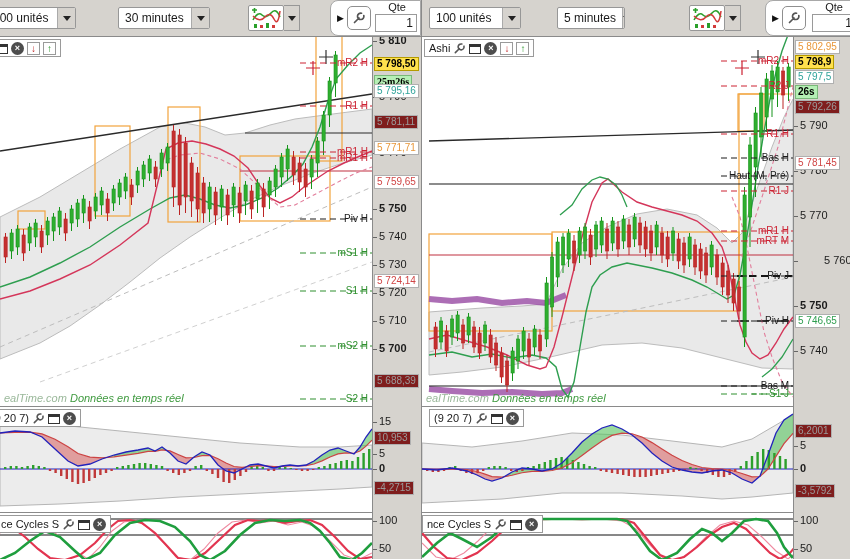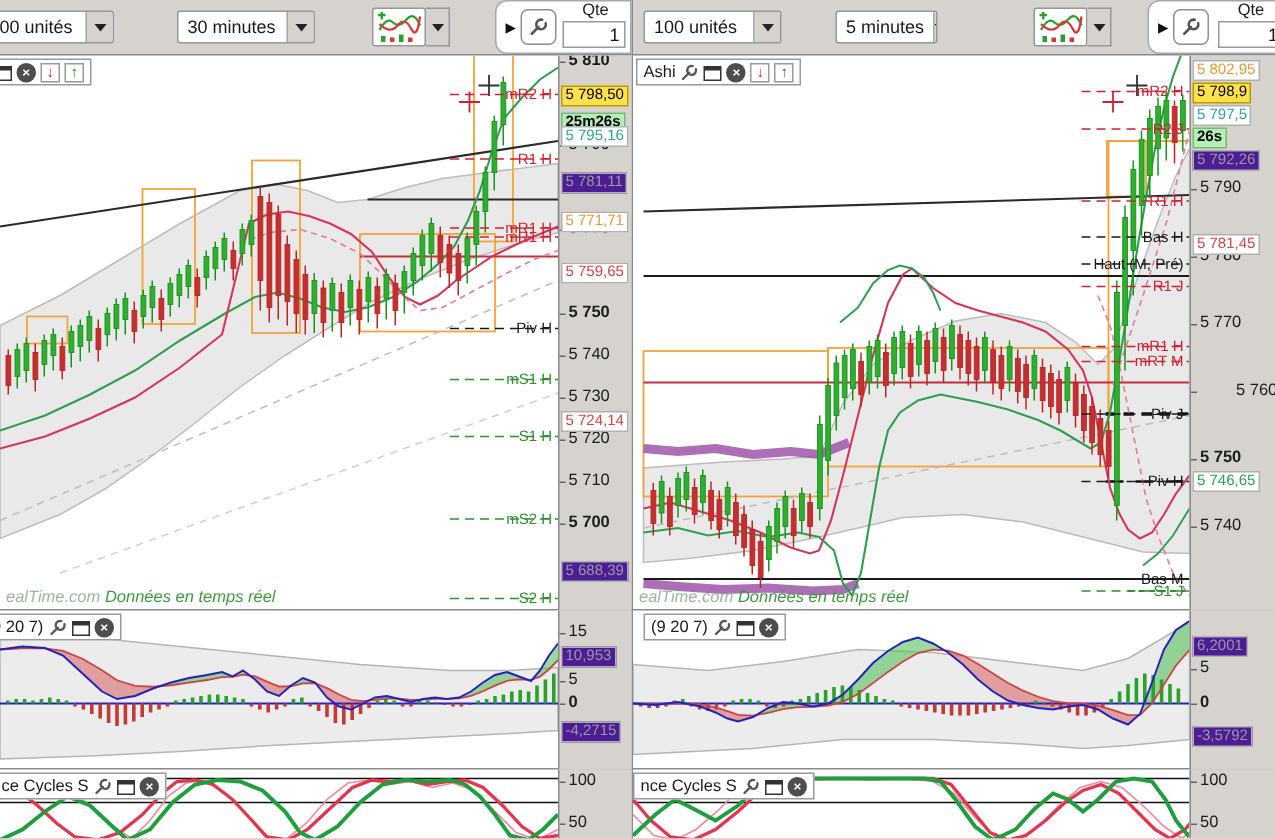--- a/index.html
+++ b/index.html
@@ -33,24 +33,24 @@
   .w-macd{top:406px;height:106px}
   .w-cyc{top:512px;height:47px}
   .ax{position:absolute;top:0;bottom:0;background:#d6d3ce;border-left:1px solid #8a8a8a;overflow:hidden;z-index:3}
   .axL{left:372px;width:49px}
   .axR{left:371px;width:58px}
   .tick{position:absolute;left:6px;font-size:11px;white-space:nowrap;color:#1c1c1c}
   .tick.b{font-weight:bold}
   .tick::before{content:"";position:absolute;left:-6px;top:7px;width:4px;height:1px;background:#666}
   .val{position:absolute;left:1px;font-size:10px;line-height:12px;border:1px solid #b0b0b0;
        background:#fff;padding:0 2px;white-space:nowrap}
-  .v-last{background:#ffe14d;border-color:#b59b00;color:#000;font-weight:normal}
+  .v-last{background:#ffe14d;border-color:#b59b00;color:#000;font-weight:bold}
   .v-count{background:#b5efb5;border-color:#79b879;color:#000;font-weight:bold}
   .v-teal{color:#2fa39a}
-  .v-gray{color:#9b9b9b;background:#4c1d95}
+  .v-gray{color:#9b9b9b;background:#7f1d1d}
   .v-orange{color:#e8973a}
   .v-red{color:#d04545}
   .v-green{color:#2e9e4f}
   .chip{position:absolute;top:2px;height:18px;background:#fff;border:1px solid #9a9a9a;
         display:flex;align-items:center;gap:3px;padding:0 4px;font-size:11px;z-index:5;white-space:nowrap;box-sizing:border-box}
   .ic{width:13px;height:13px;flex:0 0 auto;box-sizing:border-box}
   .ic-win{width:12px;height:10px;border:1px solid #333;border-top:3px solid #333;background:#fff;margin-top:1px}
   .ic-close{background:#4d4d4d;border-radius:50%;color:#fff;font-size:9px;line-height:13px;text-align:center;font-weight:bold}
   .ic-dn,.ic-up{border:1px solid #9a9a9a;background:#fff;font-size:10px;line-height:11px;text-align:center;font-weight:bold}
   .ic-dn{color:#c22323}.ic-up{color:#1d8f1d}
@@ -269,21 +269,21 @@
         <div class="tick" style="top: -3px; font-weight: bold;">5 810</div>
         <div class="tick" style="top: 53px;">5 790</div>
         <div class="tick" style="top: 109px;">5 770</div>
         <div class="tick b" style="top: 165px;">5 750</div>
         <div class="tick" style="top: 193px;">5 740</div>
         <div class="tick" style="top: 221px;">5 730</div>
         <div class="tick" style="top: 249px;">5 720</div>
         <div class="tick" style="top: 277px;">5 710</div>
         <div class="tick b" style="top: 305px;">5 700</div>
         <div class="val v-last" style="top: 20px;">5 798,50</div>
-        <div class="val v-count" style="top: 38px;">25m26s</div>
+        <div class="val v-count" style="top: 38px; font-family: Liberation Serif, serif;">25m26s</div>
         <div class="val v-teal" style="top: 47px;">5 795,16</div>
         <div class="val v-gray" style="top: 78px;">5 781,11</div>
         <div class="val v-orange" style="top: 104px;">5 771,71</div>
         <div class="val v-red" style="top: 138px;">5 759,65</div>
         <div class="val v-red" style="top: 237px;">5 724,14</div>
         <div class="val v-gray" style="top: 337px;">5 688,39</div>
       </div>
   </div>
 
   <div class="window w-macd">

